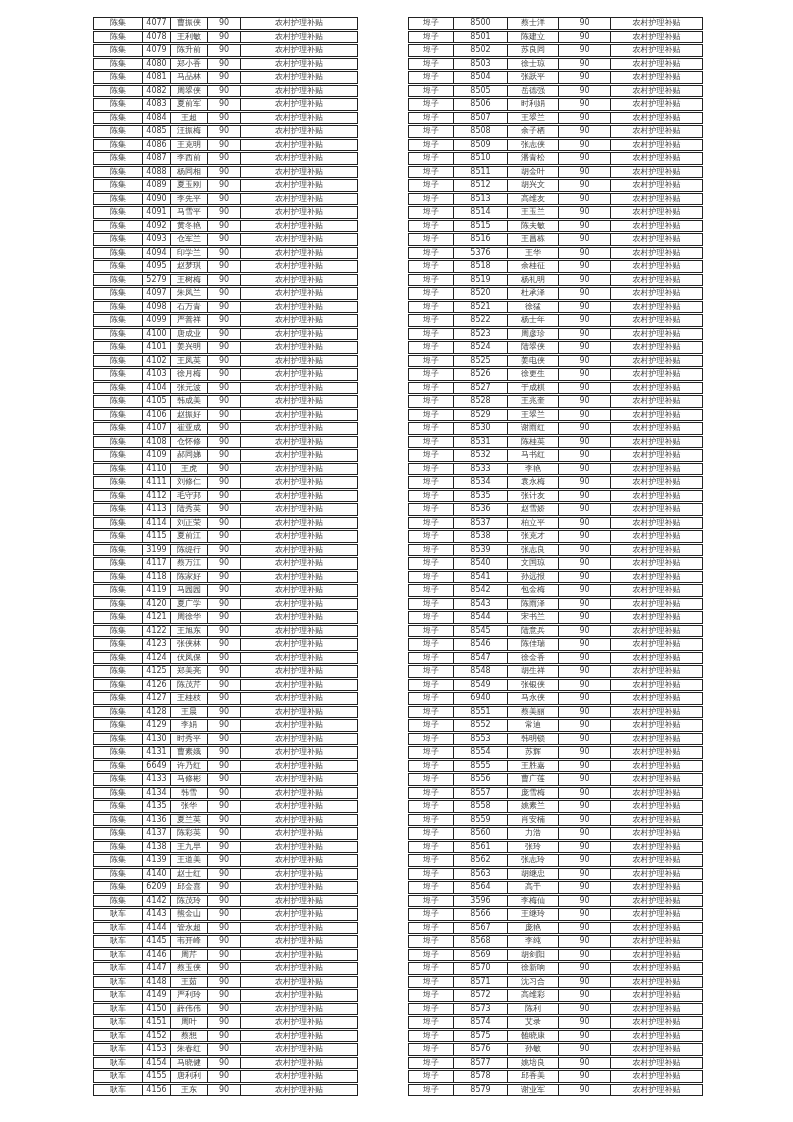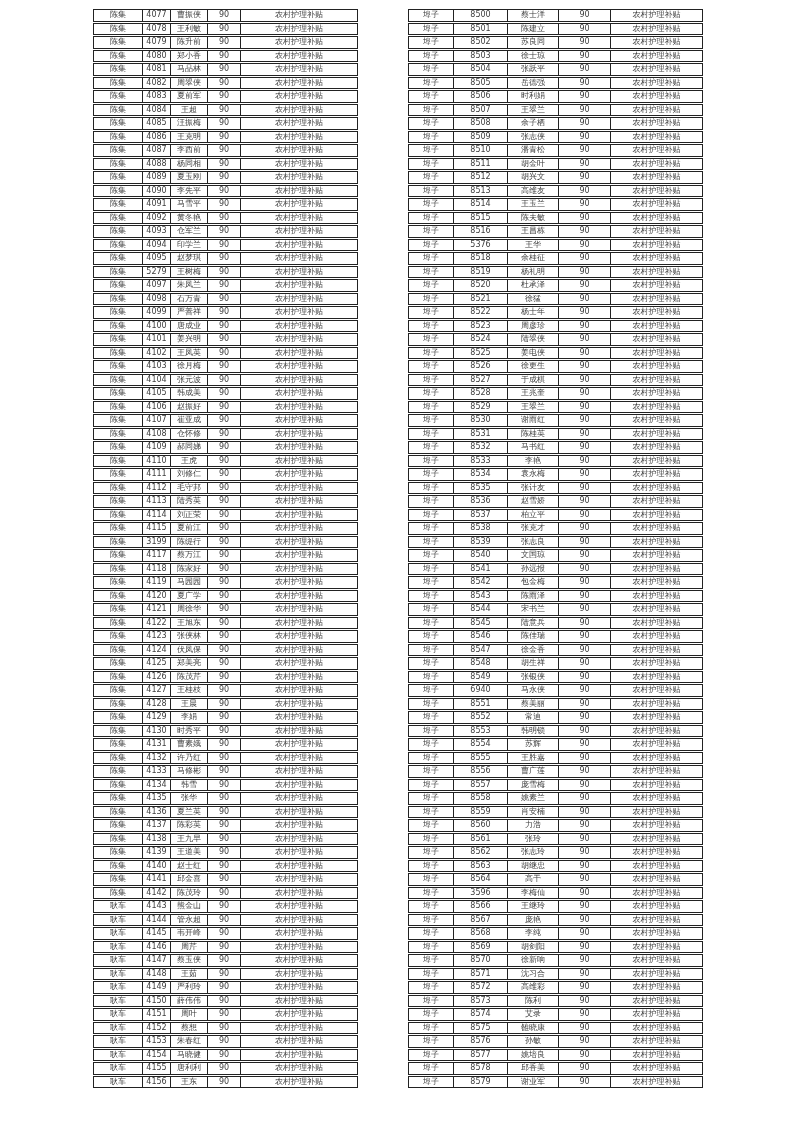--- a/index.html
+++ b/index.html
@@ -6,21 +6,21 @@
   .sheet {
     position: relative;
     width: 793px;
     height: 1122px;
     background: #ffffff;
     font-family: "DejaVu Sans", sans-serif;
     overflow: hidden;
   }
   table.roster {
     position: absolute;
-    top: 8px;
+    top: 16px;
     border-collapse: separate;
     border-spacing: 0 1px;
     table-layout: fixed;
   }
   #table-left  { left: 93px;  width: 265px; }
   #table-right { left: 408px; width: 295px; }
   .roster td {
     border-top: 1px solid #222222;
     border-bottom: 1px solid #222222;
     border-left: 1px solid #222222;
@@ -430,21 +430,21 @@
         </tr>
         <tr>
           <td>陈集</td>
           <td>4131</td>
           <td>曹素娥</td>
           <td>90</td>
           <td>农村护理补贴</td>
         </tr>
         <tr>
           <td>陈集</td>
-          <td>4132</td>
+          <td>6649</td>
           <td>许乃红</td>
           <td>90</td>
           <td>农村护理补贴</td>
         </tr>
         <tr>
           <td>陈集</td>
           <td>4133</td>
           <td>马修彬</td>
           <td>90</td>
           <td>农村护理补贴</td>
@@ -493,21 +493,21 @@
         </tr>
         <tr>
           <td>陈集</td>
           <td>4140</td>
           <td>赵士红</td>
           <td>90</td>
           <td>农村护理补贴</td>
         </tr>
         <tr>
           <td>陈集</td>
-          <td>4141</td>
+          <td>6209</td>
           <td>邱金喜</td>
           <td>90</td>
           <td>农村护理补贴</td>
         </tr>
         <tr>
           <td>陈集</td>
           <td>4142</td>
           <td>陈茂玲</td>
           <td>90</td>
           <td>农村护理补贴</td>

